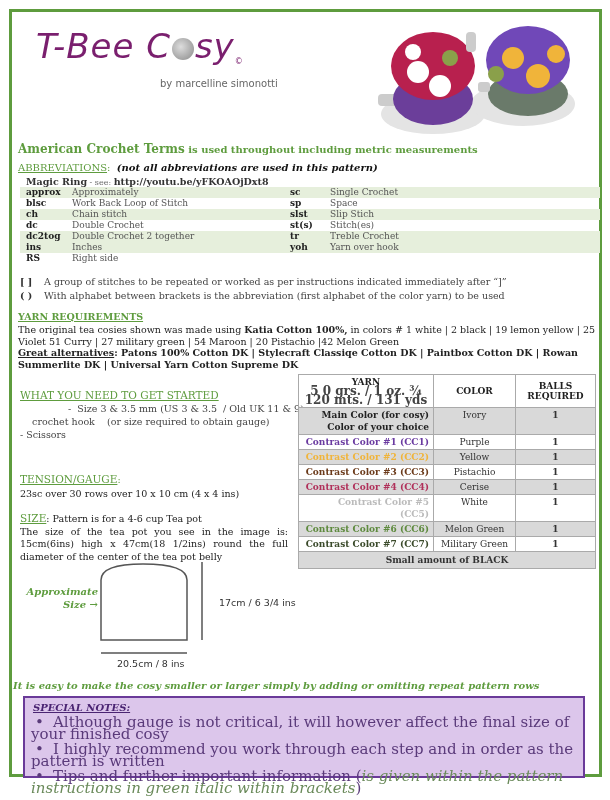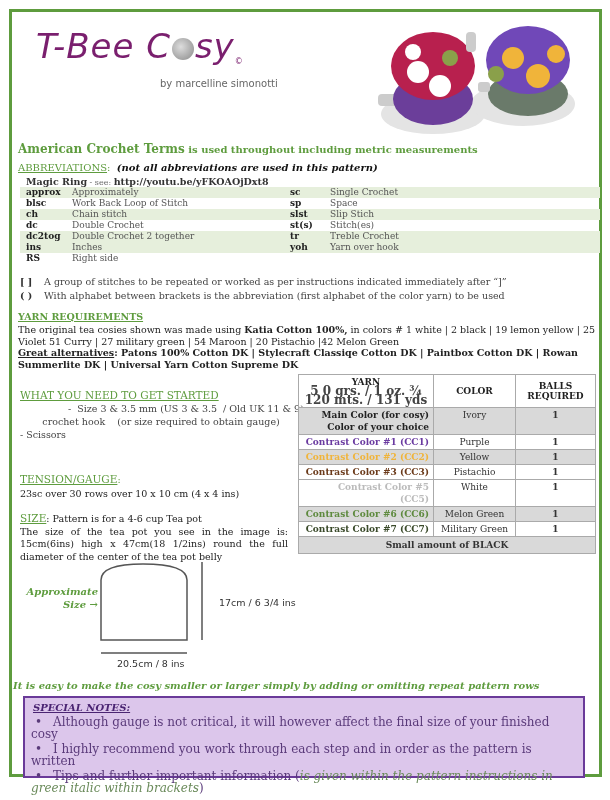--- a/index.html
+++ b/index.html
@@ -41,21 +41,21 @@
   .yarn-table th .sub { font-weight: bold; font-size: 12px; color: #444; display: block; line-height: 9px; }
   .yarn-table td { padding: 1px 4px; vertical-align: top; line-height: 12px; margin-top: 8px; }
   .yarn-table td.name { text-align: right; font-weight: bold; width: 135px; }
   .yarn-table td.col { text-align: center; color: #333; width: 82px; }
   .yarn-table td.balls { text-align: center; font-weight: bold; }
   .yarn-table tr.grey td { background: #d9d9d9; }
   .yarn-table td.footer { text-align: center; font-weight: bold; background: #d9d9d9; padding: 2px; }
   .easy { position: absolute; left: 13px; top: 680px; color: #5e9c3e; font-weight: bold; font-style: italic; font-size: 10px; }
   .notes { position: absolute; left: 23px; top: 696px; width: 562px; height: 82px; background: #dcc6eb; border: 2px solid #6a3a99; padding: 4px 6px; }
   .notes-title { color: #4a2472; font-weight: bold; font-style: italic; text-decoration: underline; font-size: 10px; margin-left: 2px; }
-  .notes ul { list-style: none; font-size: 12px; color: #5a3a7a; }
+  .notes ul { list-style: none; font-size: 15px; color: #5a3a7a; }
   .notes li { margin-top: 3px; line-height: 12px; }
   .notes li::before { content: "•"; display: inline-block; width: 18px; padding-left: 4px; color: #5a3a7a; }
   .notes .green-it { font-style: italic; color: #6a8a5a; }
 </style>
 </head>
 <body>
 
 <div class="page-border"></div>
 
 <div class="logo">
@@ -155,21 +155,21 @@
   <span class="sect-title" style="font-weight:bold;font-size:9.5px;">YARN REQUIREMENTS</span>
 </div>
 <div class="yarn-req" style="top:324px;">
   <span>The original tea cosies shown was made using </span><b>Katia Cotton 100%,</b><span> in colors # 1  white | 2 black | 19 lemon yellow | 25 Violet 51 Curry | 27 military green | 54 Maroon | 20 Pistachio |42  Melon Green</span><br>
   <b><u>Great alternatives</u><span>: Patons 100% Cotton DK | Stylecraft Classiqe Cotton DK | Paintbox Cotton DK | Rowan Summerlite DK | Universal Yarn Cotton Supreme DK</span></b>
 </div>
 
 <div class="need">
   <div class="sect-title">WHAT YOU NEED TO GET STARTED</div>
   <div style="white-space:pre;margin-left:48px;">-  Size 3 &amp; 3.5 mm (US 3 &amp; 3.5  / Old UK 11 &amp; 9)</div>
-  <div style="white-space:pre;text-align:center;">    crochet hook    (or size required to obtain gauge)</div>
+  <div style="white-space:pre;">    crochet hook    (or size required to obtain gauge)</div>
   <div style="white-space:pre;">- Scissors</div>
 </div>
 
 <div class="tension" style="top:472px;">
   <div><span class="sect-title" style="font-size:10.5px;">TENSION/GAUGE</span><span style="color:#5e9c3e;">:</span></div>
   <div>23sc over 30 rows over 10 x 10 cm (4 x 4 ins)</div>
 </div>
 
 <div class="size" style="top:512px;">
   <div><span class="sect-title" style="font-size:10.5px;">SIZE</span><span>:  Pattern is for a 4-6 cup Tea pot</span></div>
@@ -215,20 +215,25 @@
     <tr class="grey">
         <td class="name" style="color: rgb(240, 180, 58);">Contrast Color #2 (CC2)</td>
         <td class="col">Yellow</td>
         <td class="balls">1</td>
       </tr>
     <tr>
         <td class="name" style="color: rgb(107, 58, 26);">Contrast Color #3 (CC3)</td>
         <td class="col">Pistachio</td>
         <td class="balls">1</td>
       </tr>
+    <tr class="grey">
+        <td class="name" style="color: rgb(176, 48, 90);">Contrast Color #4 (CC4)</td>
+        <td class="col">Cerise</td>
+        <td class="balls">1</td>
+      </tr>
     <tr>
         <td class="name" style="color: rgb(187, 187, 187); padding-left: 28px;">Contrast Color #5 (CC5)</td>
         <td class="col">White</td>
         <td class="balls">1</td>
       </tr>
     <tr class="grey">
         <td class="name" style="color: rgb(94, 138, 62);">Contrast Color #6 (CC6)</td>
         <td class="col">Melon Green</td>
         <td class="balls">1</td>
       </tr>

